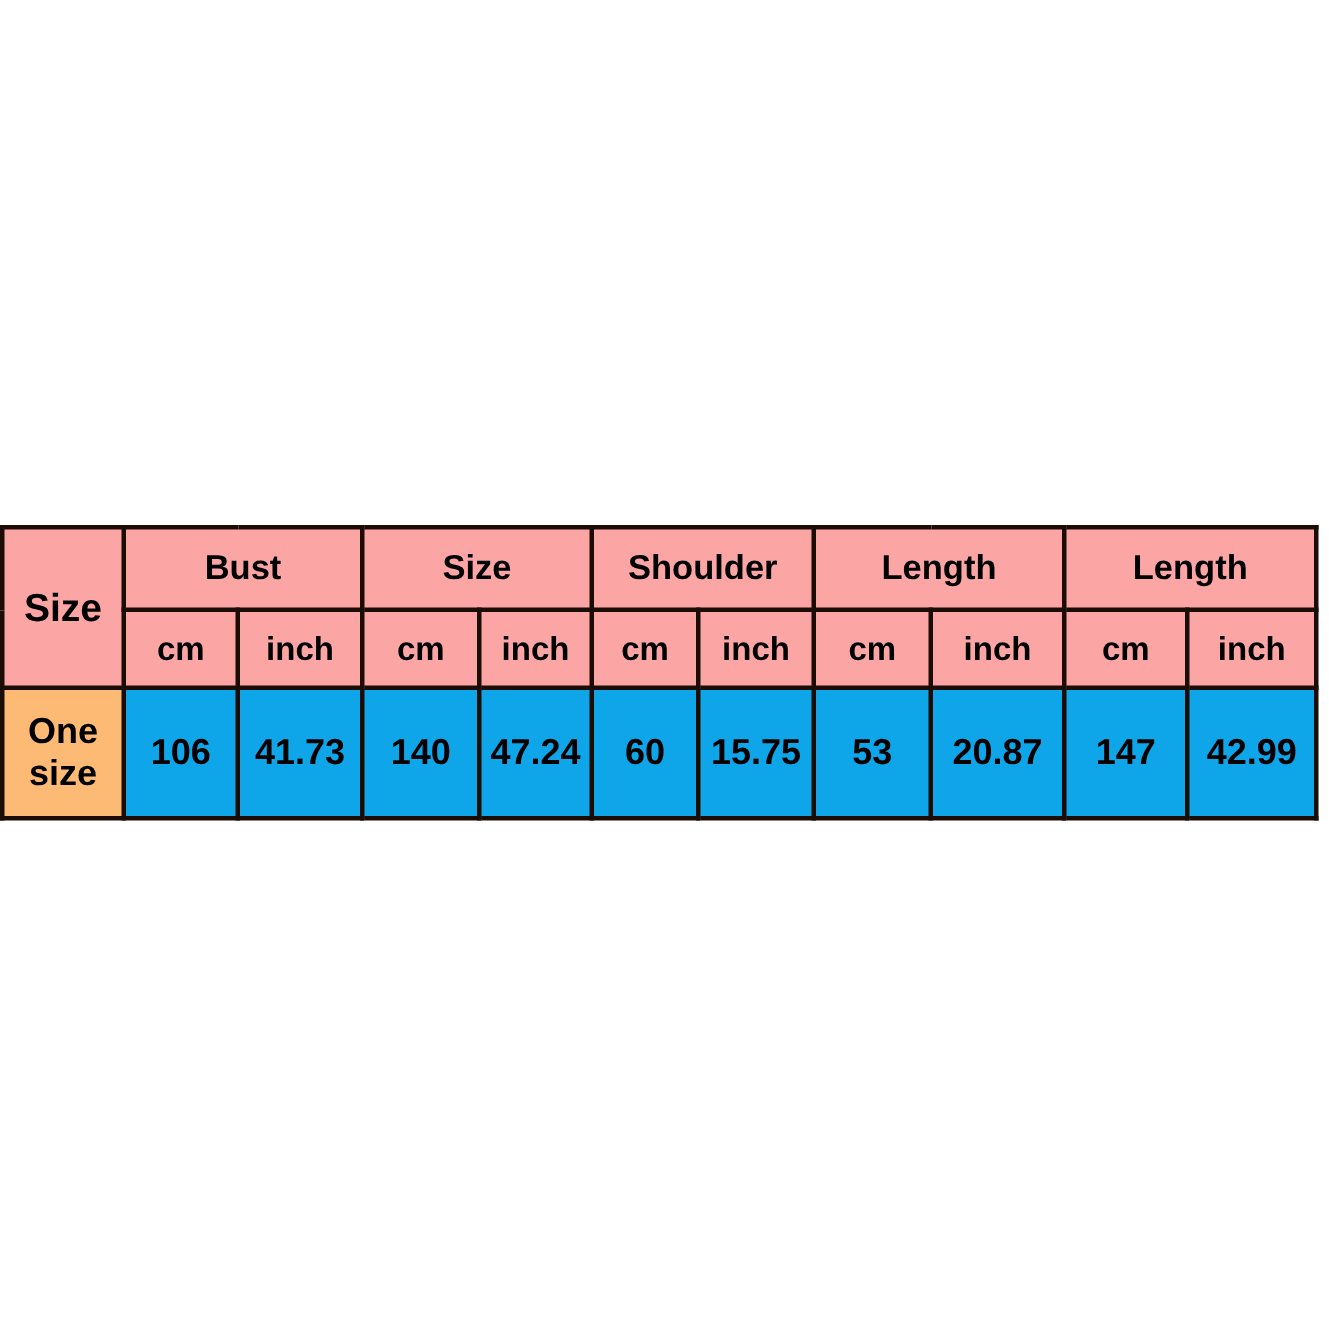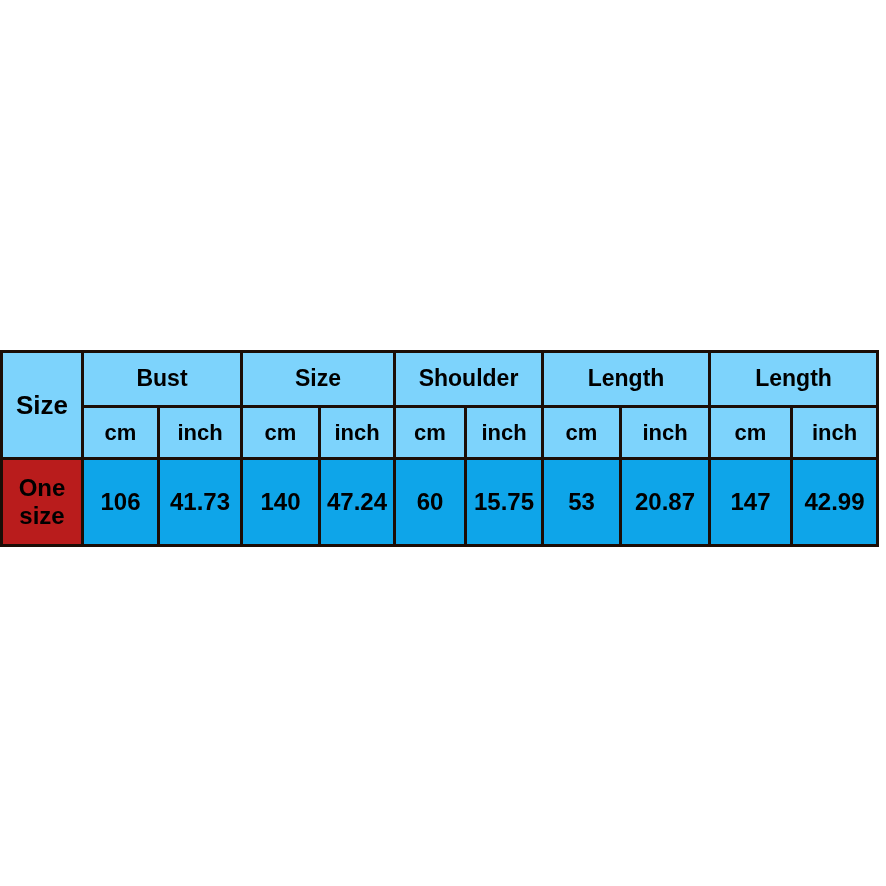--- a/index.html
+++ b/index.html
@@ -41,21 +41,21 @@
     vertical-align: middle;
     padding: 0;
     color: #000000;
     font-weight: bold;
     font-family: "Liberation Sans", "DejaVu Sans", sans-serif;
     line-height: 1.18;
   }
 
   
   table.size-chart th {
-    background: #7dd3fc;
+    background: #fca5a5;
   }
 
   th.group-head {
     font-size: 23px;
     height: 52px;
   }
 
   th.unit-head {
     font-size: 22px;
     height: 49px;
@@ -66,21 +66,21 @@
     font-size: 26px;
   }
 
   td.data-cell {
     background: #0ea5e9;
     font-size: 24px;
     height: 84px;
   }
 
   td.size-label {
-    background: #b91c1c;
+    background: #fdba74;
     font-size: 24px;
     padding: 0 6px;
   }
 
   
   col.c-size  { width: 81px; }
   col.c-cm-a  { width: 76px; }
   col.c-in-a  { width: 83px; }
   col.c-cm-b  { width: 78px; }
   col.c-in-b  { width: 75px; }

